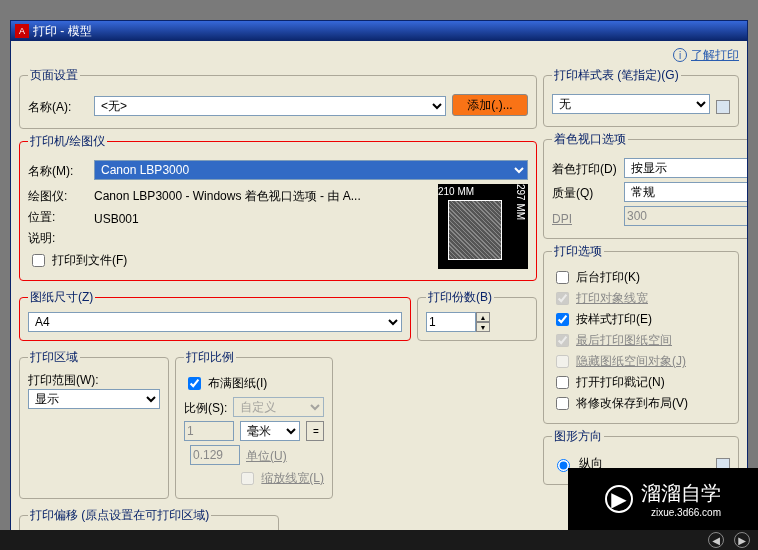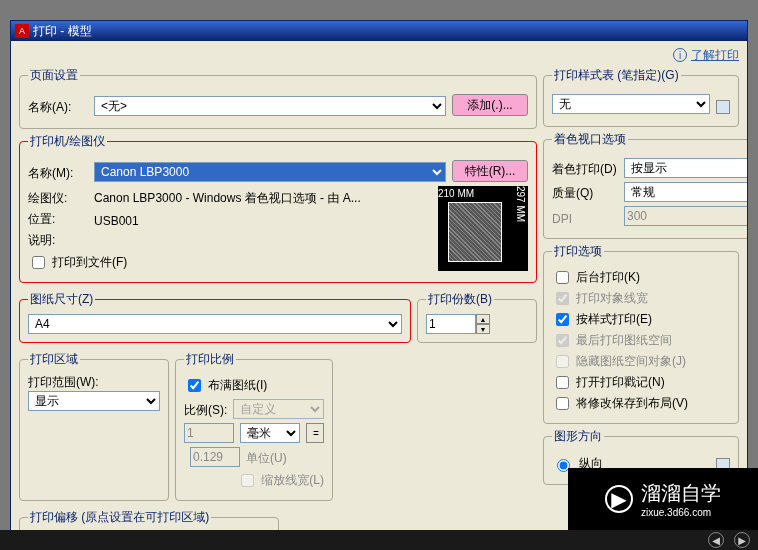--- a/index.html
+++ b/index.html
@@ -15,38 +15,38 @@
 .left { flex: 1; }
 .right { width: 196px; }
 fieldset { border: 1px solid #aca899; border-radius: 4px; margin: 4px 0; padding: 6px 8px 8px; }
 fieldset.red { border: 1px solid #e00; }
 legend { color: #0a246a; font-size: 12px; padding: 0 2px; }
 .row { display: flex; align-items: flex-end; margin: 4px 0; gap: 6px; }
 .lbl { width: 60px; font-size: 12px; }
 select, input[type=text] { font-size: 12px; height: 20px; border: 1px solid #7f9db9; background: #fff; padding: 0 2px; }
 select { background: #fff; }
 select.hl { background: #316ac5; color: #fff; }
-.btn { height: 22px; font-size: 12px; background: #f9a8d4; border: 1px solid #888; border-radius: 3px; padding: 0 8px; cursor: pointer; }
+.btn { height: 22px; font-size: 12px; background: #f97316; border: 1px solid #888; border-radius: 3px; padding: 0 8px; cursor: pointer; }
 .btn.wide { width: 76px; }
 .chk { display: flex; align-items: center; gap: 4px; font-size: 12px; margin: 2px 0; }
 .chk input { width: 13px; height: 13px; }
-.muted { color: #888; }
+.muted { color: #888; text-decoration: underline; }
 .preview { width: 90px; height: 85px; background: #000; position: relative; margin-left: 6px; }
 .preview .lbl210 { position: absolute; top: 2px; left: 0; right: 14px; color: #fff; font-size: 10px; }
 .preview .lbl297 { position: absolute; right: 2px; top: 0; bottom: 0; writing-mode: vertical-rl; color: #fff; font-size: 10px; }
 .preview .page { position: absolute; left: 10px; top: 16px; width: 54px; height: 60px; background: repeating-linear-gradient(45deg, #888 0 1px, #555 1px 3px); border: 1px solid #fff; }
 .spin { display: inline-flex; }
 .spin input { width: 50px; }
 .spin .arrows { width: 14px; height: 20px; display: flex; flex-direction: column; }
 .spin .arrows button { flex: 1; font-size: 7px; padding: 0; border: 1px solid #888; background: #ece9d8; line-height: 1; }
 .eqbtn { width: 18px; height: 20px; font-size: 10px; border: 1px solid #888; background: #ece9d8; }
 .subcols { display: flex; gap: 6px; }
 .overlay { position: absolute; right: 0; bottom: 20px; width: 190px; height: 62px; background: #000; display: flex; align-items: center; justify-content: center; color: #fff; font-size: 20px; gap: 8px; }
 .overlay .play { width: 28px; height: 28px; border: 2px solid #fff; border-radius: 50%; display: inline-flex; align-items: center; justify-content: center; }
-.overlay .sub { font-size: 10px; display: block; }
+.overlay .sub { font-size: 10px; display: block; text-align: right; }
 .bottombar { position: absolute; left: 0; right: 0; bottom: 0; height: 20px; background: #1a1a1a; display: flex; align-items: center; justify-content: flex-end; padding: 0 8px; gap: 10px; color: #bbb; font-size: 12px; }
 .circbtn { width: 16px; height: 16px; border: 1px solid #888; border-radius: 50%; display: inline-flex; align-items: center; justify-content: center; font-size: 10px; color: #ccc; }
 .tinyicon { width: 14px; height: 14px; border: 1px solid #888; display: inline-block; background: #d8e4f0; }
 .disabled, input:disabled, select:disabled { background: #ece9d8; color: #888; }
 </style>
 </head>
 <body>
 
 <div class="window">
   <div class="titlebar">
@@ -68,21 +68,20 @@
             <select style="flex:1"><option>&lt;无&gt;</option></select>
             <button class="btn wide">添加(.)...</button>
           </div>
         </fieldset>
 
         <fieldset class="red">
           <legend>打印机/绘图仪</legend>
           <div class="row">
             <span class="lbl">名称(M):</span>
             <select class="hl" style="flex:1"><option>Canon LBP3000</option></select>
-            <button class="btn wide">特性(R)...</button>
           </div>
           <div style="display:flex">
             <div style="flex:1">
               <div class="row">
                   <span class="lbl">绘图仪:</span>
                   <span>Canon LBP3000 - Windows 着色视口选项 - 由 A...</span>
                 </div>
               <div class="row">
                   <span class="lbl">位置:</span>
                   <span>USB001</span>

